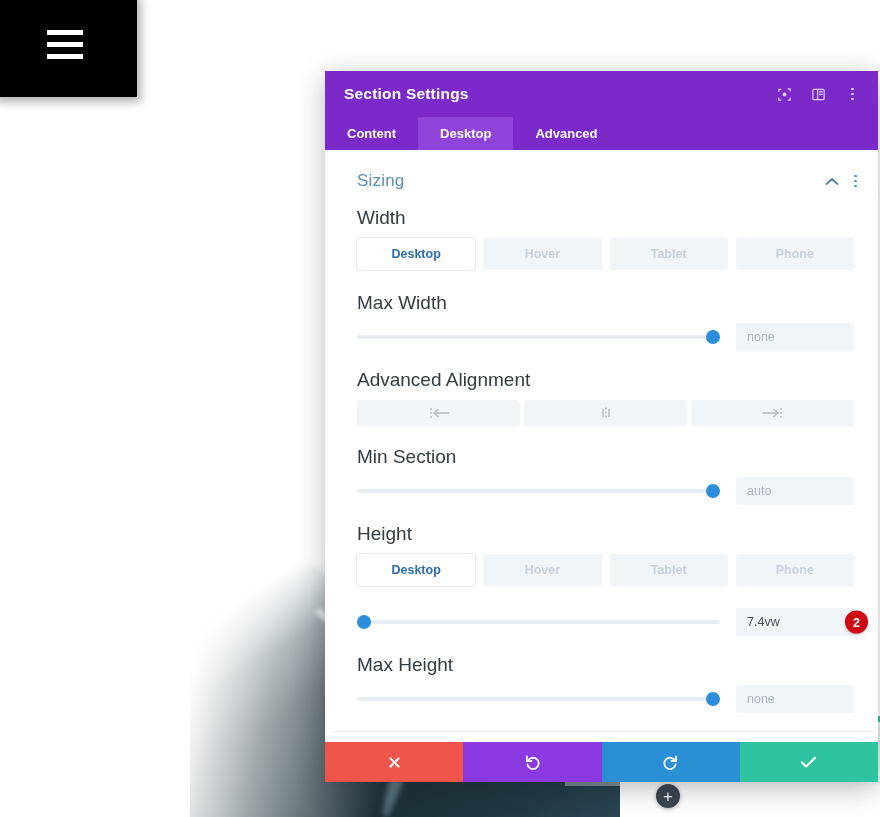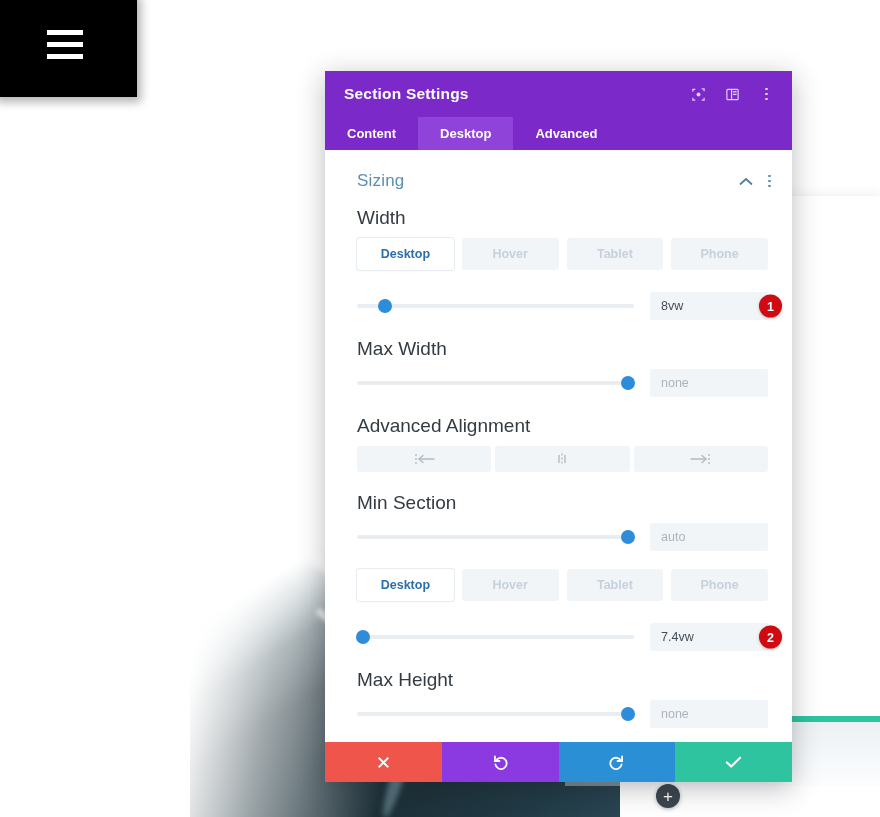--- a/index.html
+++ b/index.html
@@ -157,21 +157,21 @@
     font-size: 17px; line-height: 1;
     box-shadow: 0 1px 4px rgba(0,0,0,0.3);
     cursor: pointer;
   }
 
   
   .modal {
     position: absolute;
     left: 325px;
     top: 71px;
-    width: 467px;
+    width: 553px;
     background: #ffffff;
     box-shadow: 0 6px 26px rgba(25,30,40,0.30);
     display: flex;
     flex-direction: column;
     overflow: hidden;
   }
 
   .modal-header {
     height: 46px;
     background: #7b29c9;
@@ -467,30 +467,20 @@
       </div>
 
       <div class="field">
         <div class="field-label">Width</div>
         <div class="devtabs">
           <div class="devtab active">Desktop</div>
           <div class="devtab">Hover</div>
           <div class="devtab">Tablet</div>
           <div class="devtab">Phone</div>
         </div>
-        <div class="slider-row">
-          <div class="slider">
-            <div class="track"></div>
-            <div class="knob" style="left: 10%;"></div>
-          </div>
-          <div class="value-box">
-            <span>8vw</span>
-            <span class="badge">1</span>
-          </div>
-        </div>
       </div>
 
       <div class="field">
         <div class="field-label">Max Width</div>
         <div class="slider-row">
           <div class="slider">
             <div class="track"></div>
             <div class="knob" style="left: 98%;"></div>
           </div>
           <div class="value-box placeholder">
@@ -533,20 +523,21 @@
             <div class="track"></div>
             <div class="knob" style="left: 98%;"></div>
           </div>
           <div class="value-box placeholder">
             <span>auto</span>
           </div>
         </div>
       </div>
 
       <div class="field">
+        <div class="field-label">Height</div>
         <div class="devtabs">
           <div class="devtab active">Desktop</div>
           <div class="devtab">Hover</div>
           <div class="devtab">Tablet</div>
           <div class="devtab">Phone</div>
         </div>
         <div class="slider-row">
           <div class="slider">
             <div class="track"></div>
             <div class="knob" style="left: 2%;"></div>

